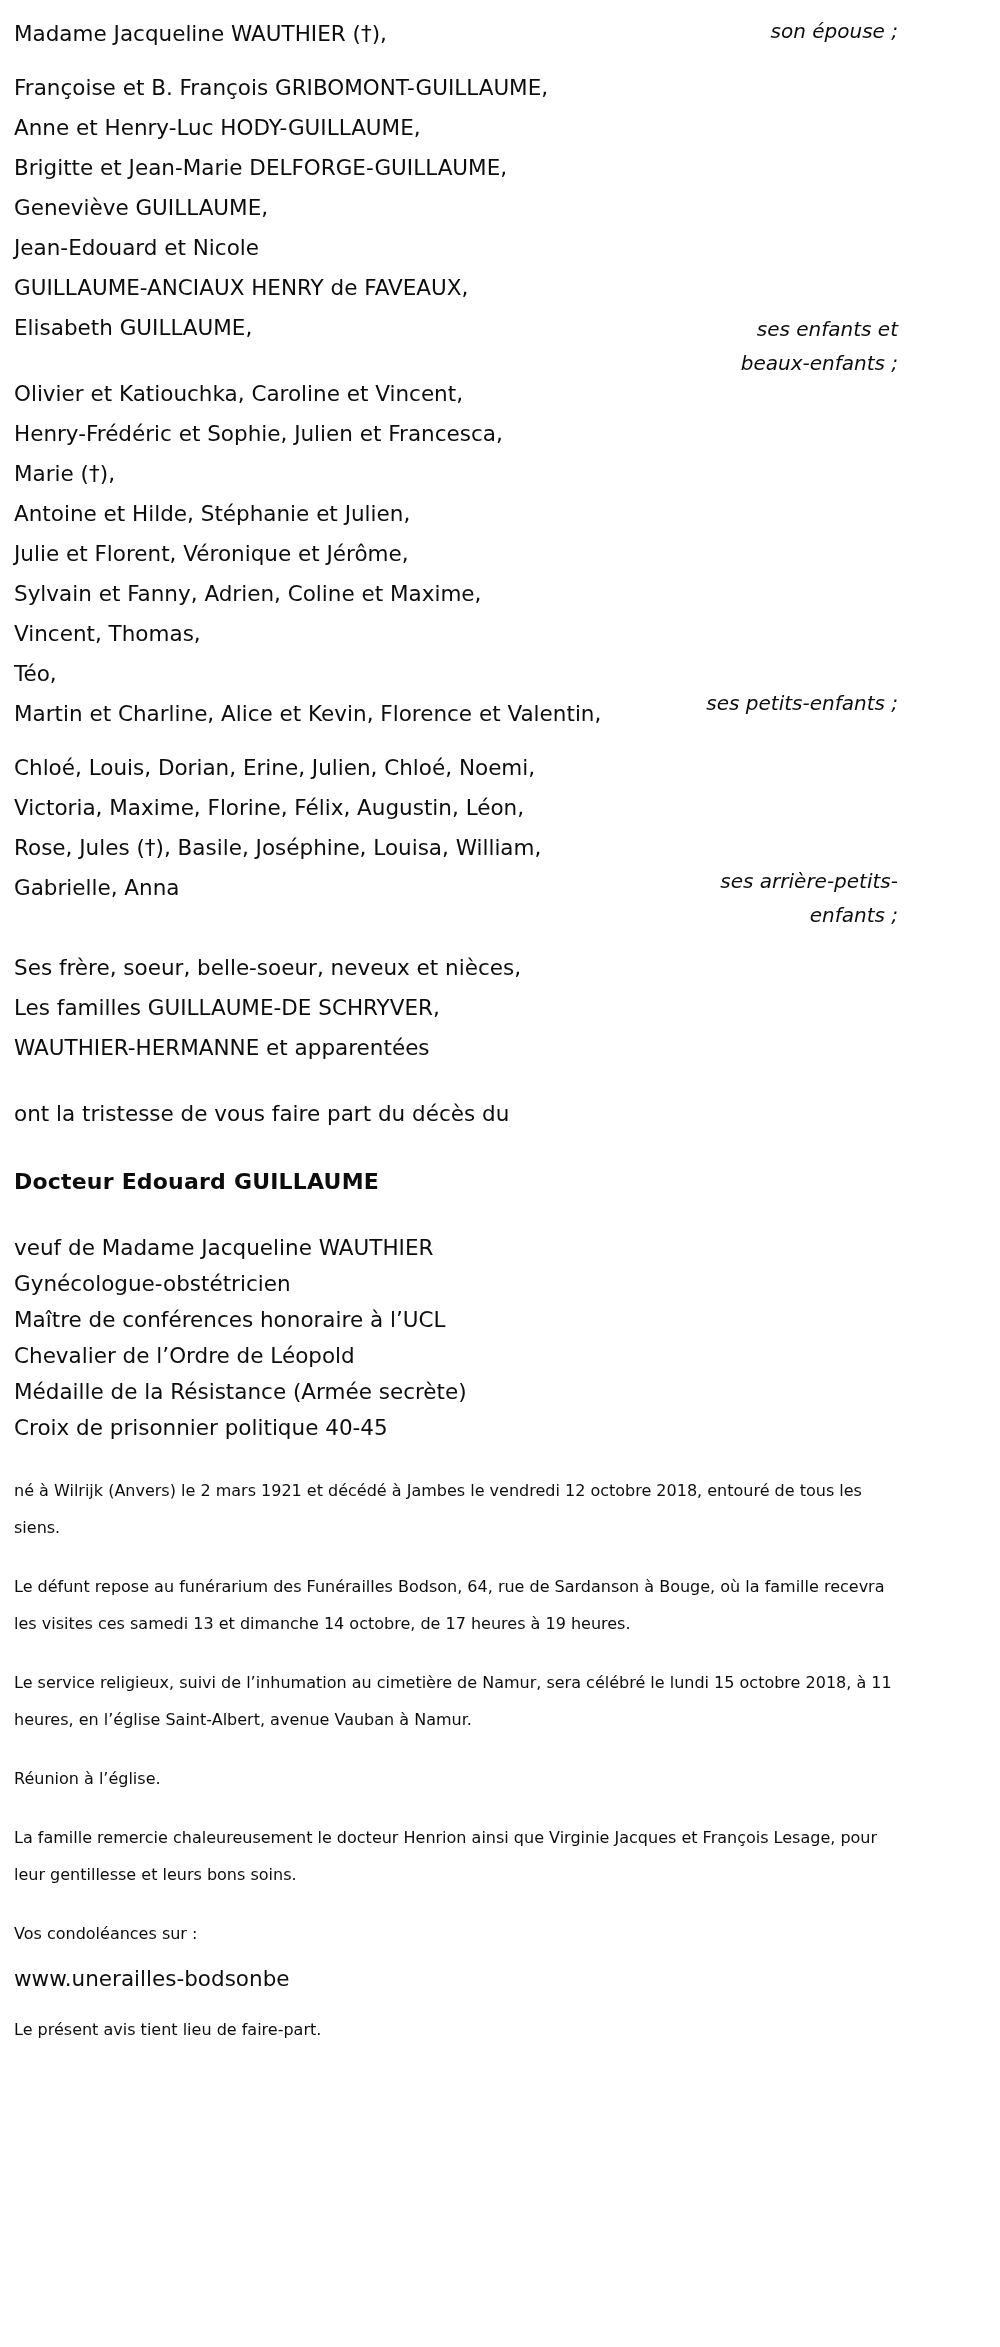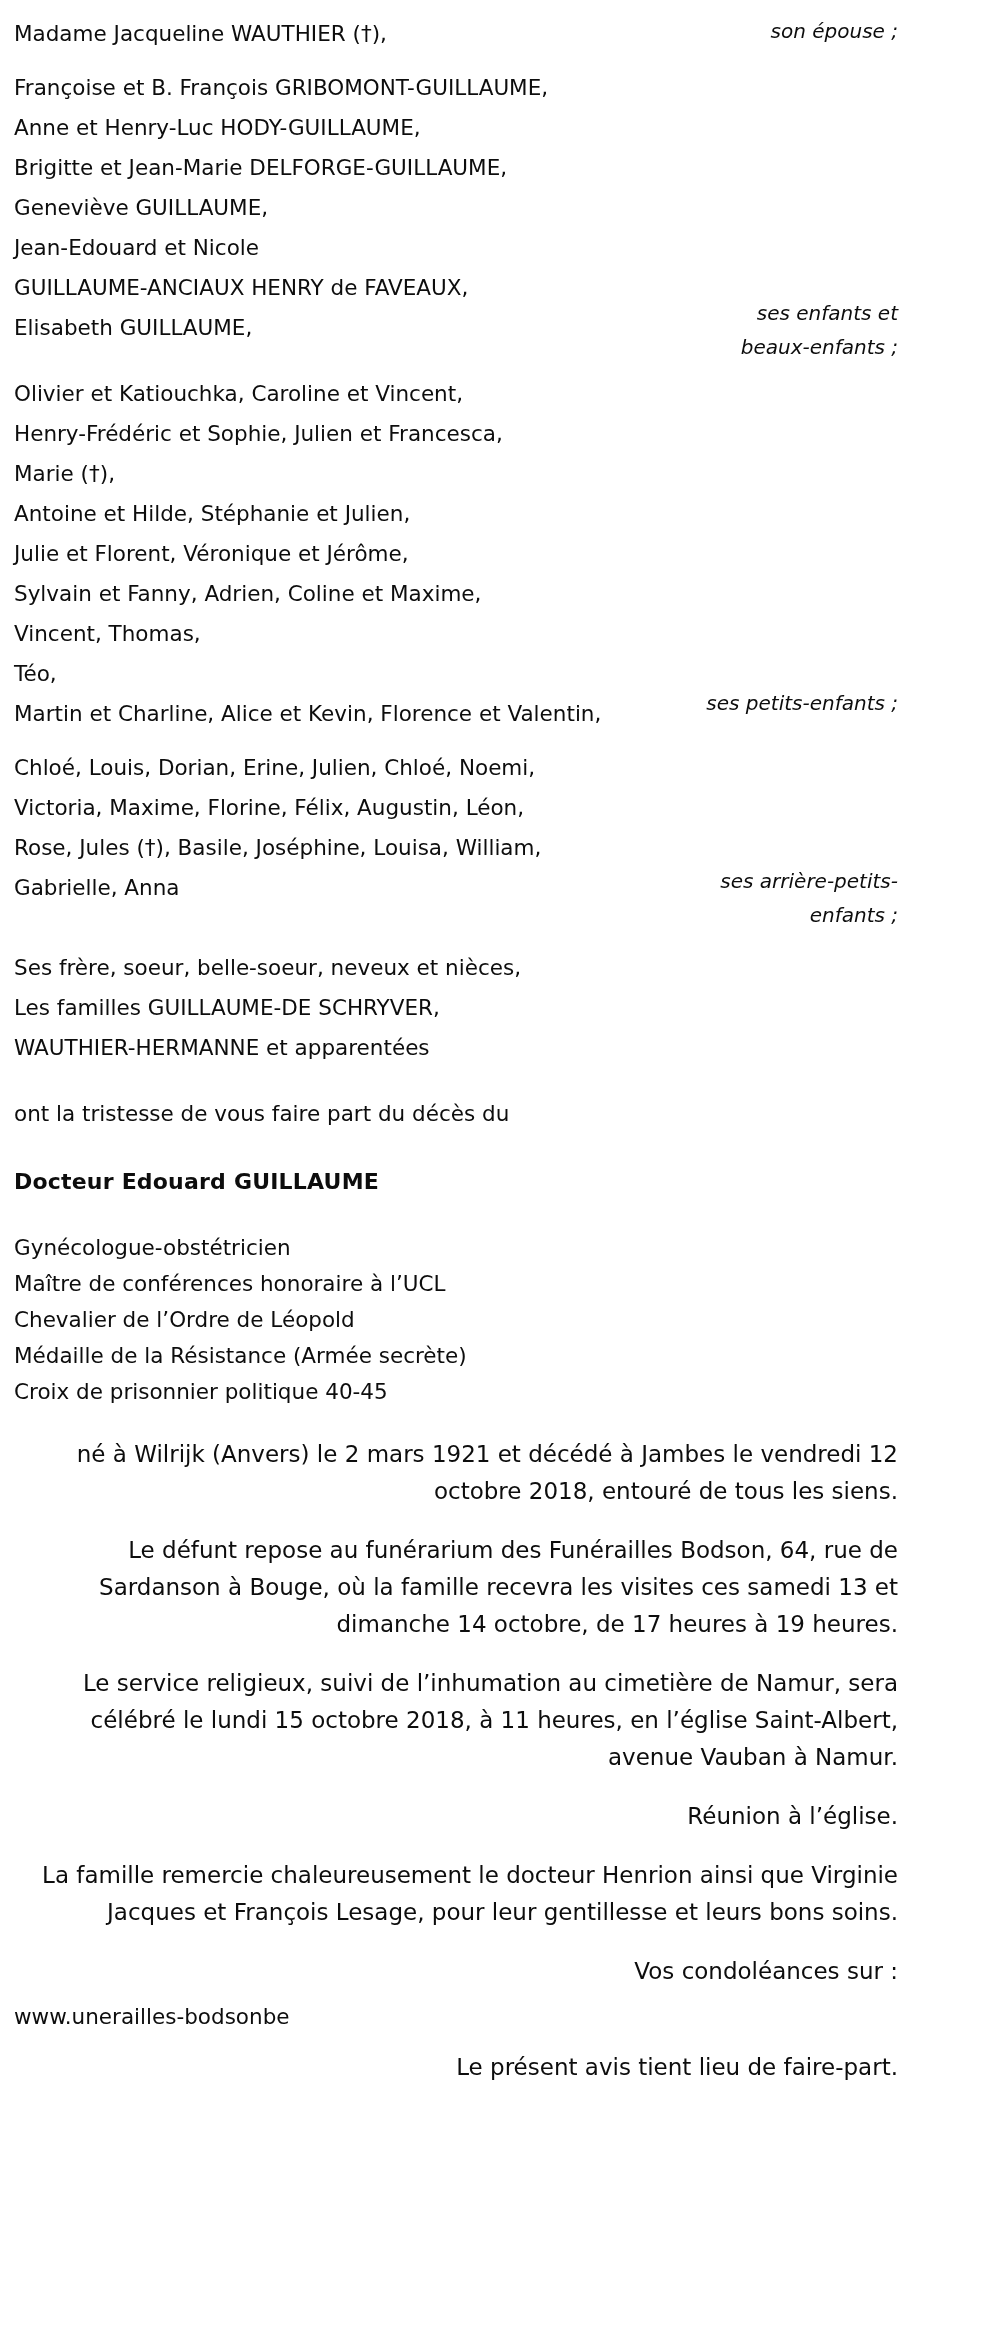--- a/index.html
+++ b/index.html
@@ -45,26 +45,25 @@
   .deceased-name {
     font-size: 22px;
     font-weight: bold;
     line-height: 44px;
     letter-spacing: 0.2px;
   }
   .titles .line {
     line-height: 36px;
   }
   .para {
-    font-size: 23px;
+    font-size: 16px;
     line-height: 37px;
     white-space: pre-wrap;
     margin-bottom: 22px;
     max-width: 940px;
-    text-align: right;
   }
   .para:last-child { margin-bottom: 0; }
   .tight { margin-bottom: 0; }
   .url {
     font-size: 21.5px;
     line-height: 37px;
   }
 </style>
 </head>
 <body>
@@ -79,21 +78,21 @@
   <div class="gap-s"></div>
 
   <div class="group">
     <div class="line">Françoise et B. François GRIBOMONT-GUILLAUME,</div>
     <div class="line">Anne et Henry-Luc HODY-GUILLAUME,</div>
     <div class="line">Brigitte et Jean-Marie DELFORGE-GUILLAUME,</div>
     <div class="line">Geneviève GUILLAUME,</div>
     <div class="line">Jean-Edouard et Nicole</div>
     <div class="line">GUILLAUME-ANCIAUX HENRY de FAVEAUX,</div>
     <div class="line">Elisabeth GUILLAUME,</div>
-    <div class="role-abs" style="top:228px;">ses enfants et
+    <div class="role-abs" style="top:244px;">ses enfants et
 beaux-enfants ;</div>
   </div>
 
   <div class="gap-m"></div>
 
   <div class="group">
     <div class="line">Olivier et Katiouchka, Caroline et Vincent,</div>
     <div class="line">Henry-Frédéric et Sophie, Julien et Francesca,</div>
     <div class="line">Marie (†),</div>
     <div class="line">Antoine et Hilde, Stéphanie et Julien,</div>
@@ -128,20 +127,21 @@
 
   <div class="line">ont la tristesse de vous faire part du décès du</div>
 
   <div class="gap-m"></div>
 
   <div class="deceased-name">Docteur Edouard GUILLAUME</div>
 
   <div class="gap-m"></div>
 
   <div class="titles">
+    <div class="line">veuf de Madame Jacqueline WAUTHIER</div>
     <div class="line">Gynécologue-obstétricien</div>
     <div class="line">Maître de conférences honoraire à l’UCL</div>
     <div class="line">Chevalier de l’Ordre de Léopold</div>
     <div class="line">Médaille de la Résistance (Armée secrète)</div>
     <div class="line">Croix de prisonnier politique 40-45</div>
   </div>
 
   <div class="gap-m"></div>
 
   <div class="para">né à Wilrijk (Anvers) le 2 mars 1921 et décédé à Jambes le vendredi 12 octobre 2018, entouré de tous les siens.</div>

